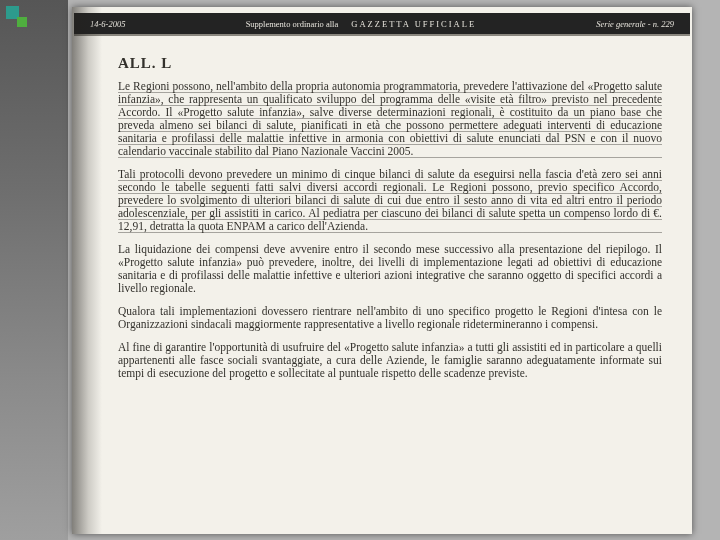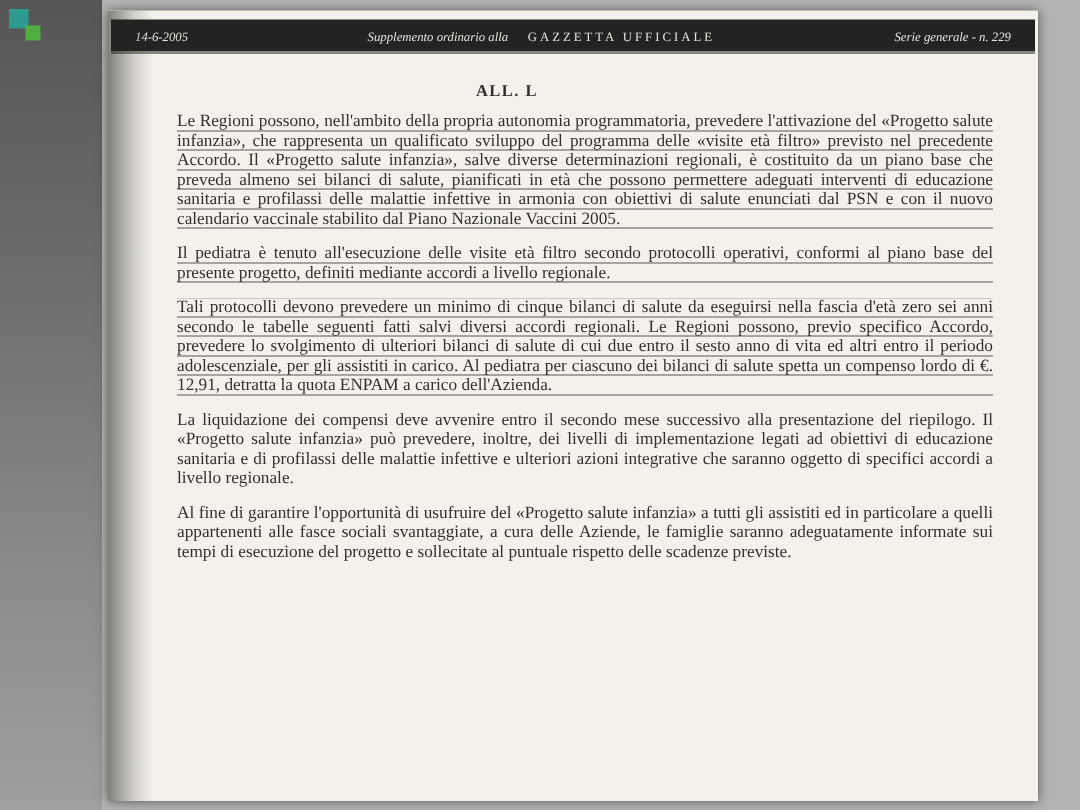--- a/index.html
+++ b/index.html
@@ -29,29 +29,29 @@
   .scan-header{
     position:absolute;left:2px;right:2px;top:6px;height:21px;
     background:#232323;color:#e6e3db;
     display:flex;align-items:center;justify-content:space-between;
     padding:0 16px;font-size:8.5px;
     border-bottom:2px solid #8a877f;
     z-index:2;
   }
   .hdr-date{font-style:italic;}
   .hdr-center{white-space:nowrap;}
-  .hdr-center .supp{font-style:italic;text-align:right;}
+  .hdr-center .supp{text-align:right;}
   .hdr-center .gazz{letter-spacing:2px;margin-left:11px;}
   .hdr-right{font-style:italic;white-space:nowrap;}
   .content{
     position:absolute;top:32px;left:46px;right:30px;z-index:1;
     color:#33312c;
   }
   .annex{
-    text-align:center;font-weight:bold;font-size:11px;
+    text-align:left;font-weight:bold;font-size:15px;
     padding-right:104px;margin:16px 0 8px 0;letter-spacing:1px;
   }
   .doc-title{
     text-align:center;font-weight:bold;font-size:12.5px;
     letter-spacing:1.5px;margin:2px 0 14px 0;
     text-decoration:underline;
     text-underline-offset:2px;
   }
   .content p{
     font-size:11.5px;line-height:13px;text-align:justify;
@@ -81,19 +81,19 @@
       <span class="supp">Supplemento ordinario alla</span>
       <span class="gazz">GAZZETTA UFFICIALE</span>
     </span>
     <span class="hdr-right">Serie generale - n. 229</span>
   </div>
 
   <div class="content">
     <div class="annex">ALL. L</div>
 
     <p class="lined">Le Regioni possono, nell'ambito della propria autonomia programmatoria, prevedere l'attivazione del «Progetto salute infanzia», che rappresenta un qualificato sviluppo del programma delle «visite età filtro» previsto nel precedente Accordo. Il «Progetto salute infanzia», salve diverse determinazioni regionali, è costituito da un piano base che preveda almeno sei bilanci di salute, pianificati in età che possono permettere adeguati interventi di educazione sanitaria e profilassi delle malattie infettive in armonia con obiettivi di salute enunciati dal PSN e con il nuovo calendario vaccinale stabilito dal Piano Nazionale Vaccini 2005.</p>
-    <p class="lined">Il pediatra è tenuto all'esecuzione delle visite età filtro secondo protocolli operativi, conformi al piano base del presente progetto, definiti mediante accordi a livello regionale.</p>
     <p class="lined">Tali protocolli devono prevedere un minimo di cinque bilanci di salute da eseguirsi nella fascia d'età zero sei anni secondo le tabelle seguenti fatti salvi diversi accordi regionali. Le Regioni possono, previo specifico Accordo, prevedere lo svolgimento di ulteriori bilanci di salute di cui due entro il sesto anno di vita ed altri entro il periodo adolescenziale, per gli assistiti in carico. Al pediatra per ciascuno dei bilanci di salute spetta un compenso lordo di €. 12,91, detratta la quota ENPAM a carico dell'Azienda.</p>
     <p>La liquidazione dei compensi deve avvenire entro il secondo mese successivo alla presentazione del riepilogo. Il «Progetto salute infanzia» può prevedere, inoltre, dei livelli di implementazione legati ad obiettivi di educazione sanitaria e di profilassi delle malattie infettive e ulteriori azioni integrative che saranno oggetto di specifici accordi a livello regionale.</p>
+    <p>Qualora tali implementazioni dovessero rientrare nell'ambito di uno specifico progetto le Regioni d'intesa con le Organizzazioni sindacali maggiormente rappresentative a livello regionale ridetermineranno i compensi.</p>
     <p>Al fine di garantire l'opportunità di usufruire del «Progetto salute infanzia» a tutti gli assistiti ed in particolare a quelli appartenenti alle fasce sociali svantaggiate, a cura delle Aziende, le famiglie saranno adeguatamente informate sui tempi di esecuzione del progetto e sollecitate al puntuale rispetto delle scadenze previste.</p>
   </div>
 
 </div>
 
 </body></html>

